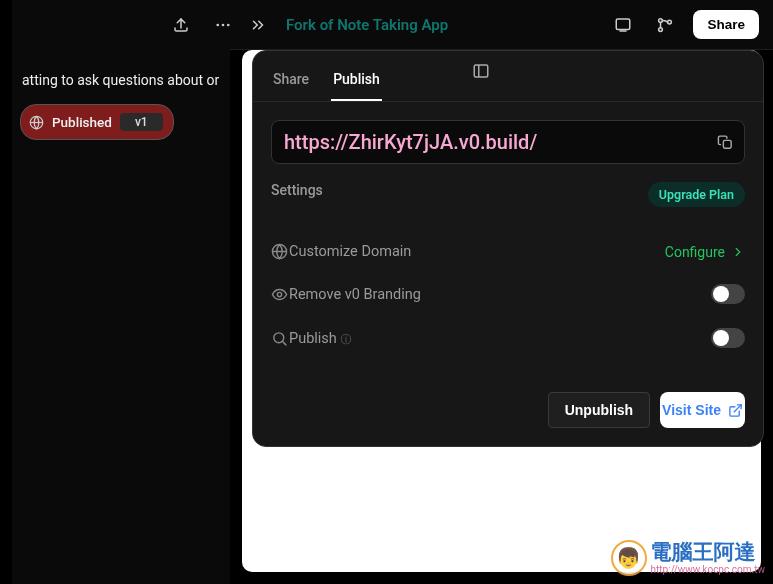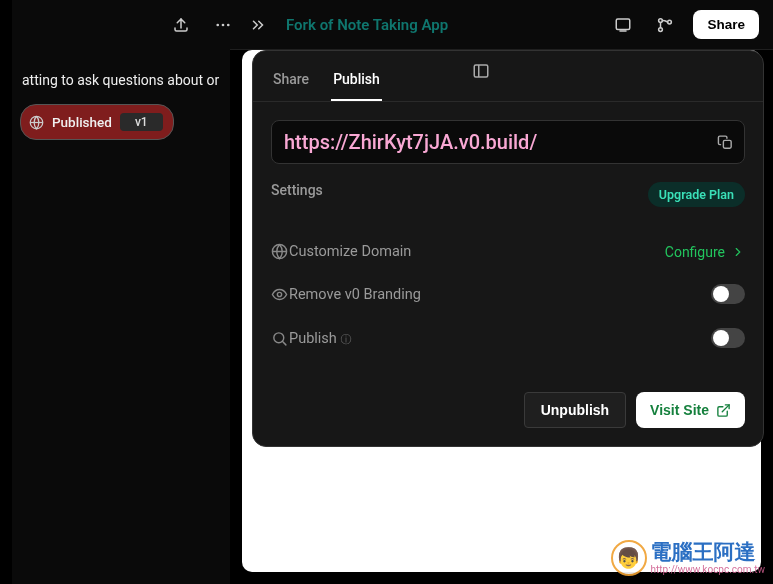--- a/index.html
+++ b/index.html
@@ -289,25 +289,25 @@
   color: #fff;
   border: 1px solid #3a3a3a;
   font-size: 14px;
   font-weight: 600;
   padding: 9px 16px;
   border-radius: 4px;
   cursor: pointer;
 }
 .visit-btn {
   background: #fff;
-  color: #15803d;
+  color: #3b82f6;
   border: none;
   font-size: 14px;
   font-weight: 600;
-  padding: 9px 14px;
+  padding: 9px 2px;
   border-radius: 8px;
   cursor: pointer;
   display: inline-flex;
   align-items: center;
   gap: 7px;
 }
 
 
 .side-peek {
   position: absolute;

